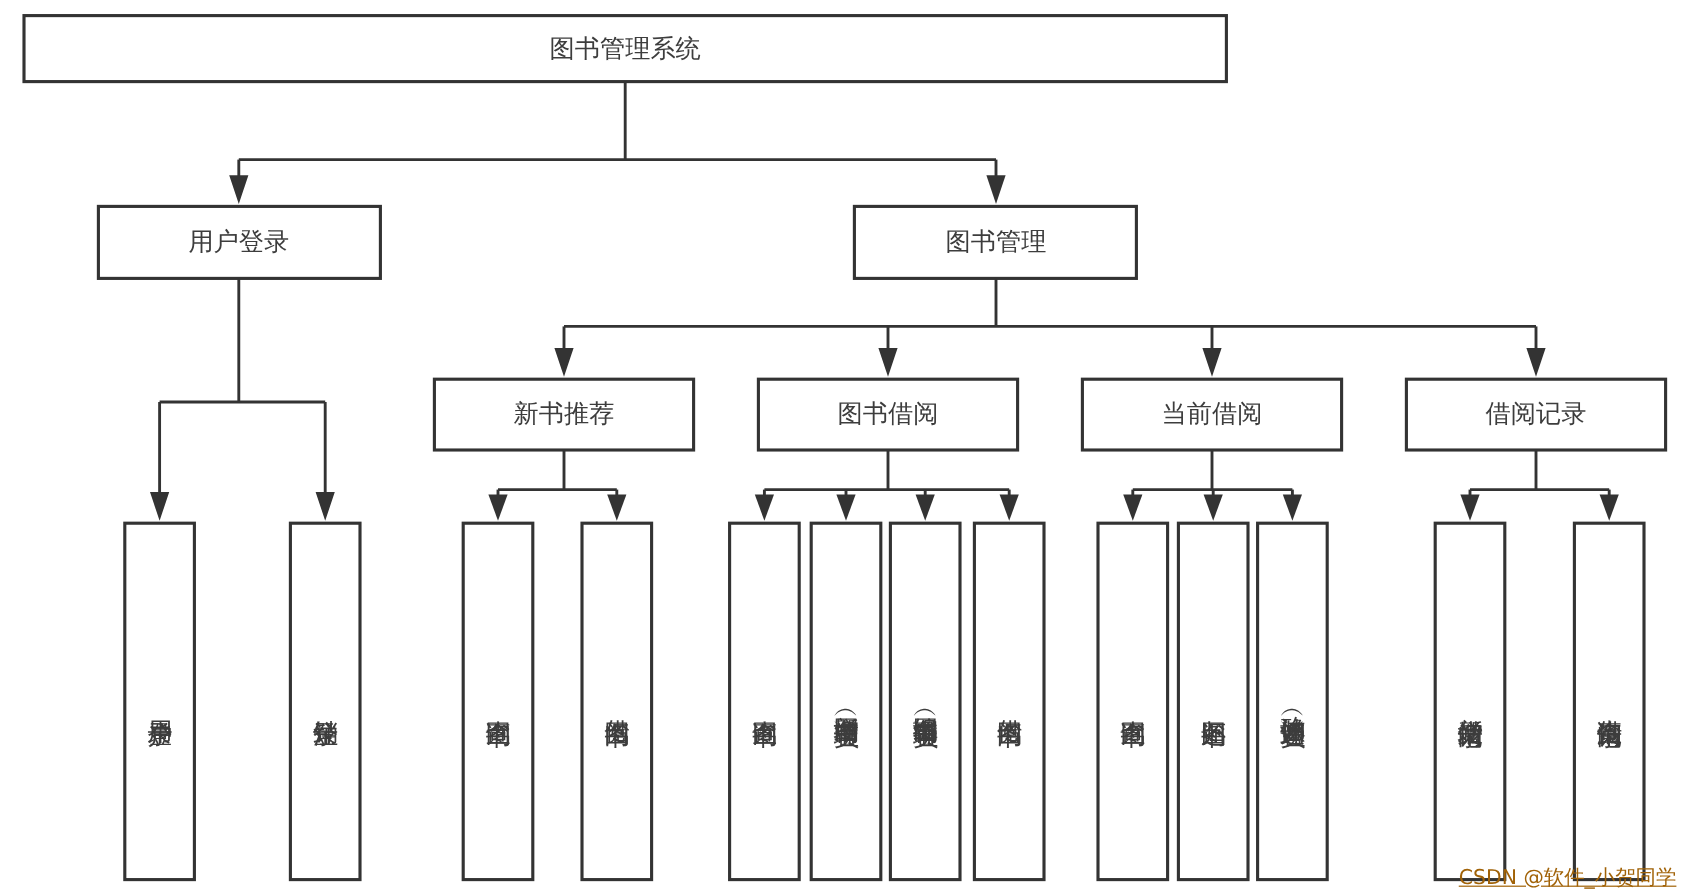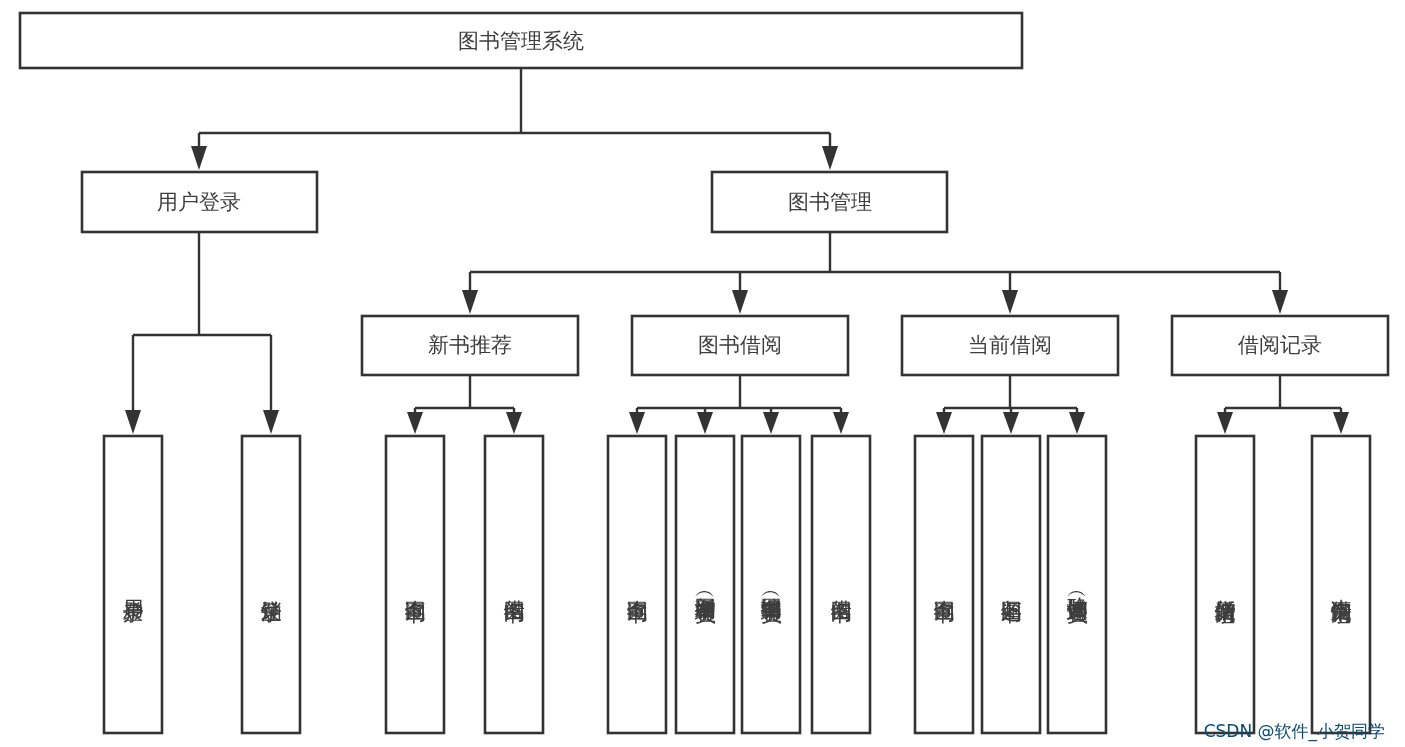--- a/index.html
+++ b/index.html
@@ -58,27 +58,28 @@
     font-size: 21px;
     line-height: 1.08;
     color: #3d3d3d;
     letter-spacing: 1px;
     white-space: nowrap;
     pointer-events: none;
     text-align: center;
   }
   .watermark {
     position: absolute;
-    right: 20px;
+    right: 8px;
     bottom: 4px;
     font-family: "DejaVu Sans", "Liberation Sans", sans-serif;
     font-size: 17px;
-    color: #0c4a6e;
+    color: #a16207;
     white-space: nowrap;
     user-select: none;
+    text-decoration: underline;
   }
 </style>
 </head>
 <body>
 
 <div id="diagram-root">
 
   <svg class="diagram-canvas" viewBox="0 0 1405 747">
 
     <g>

